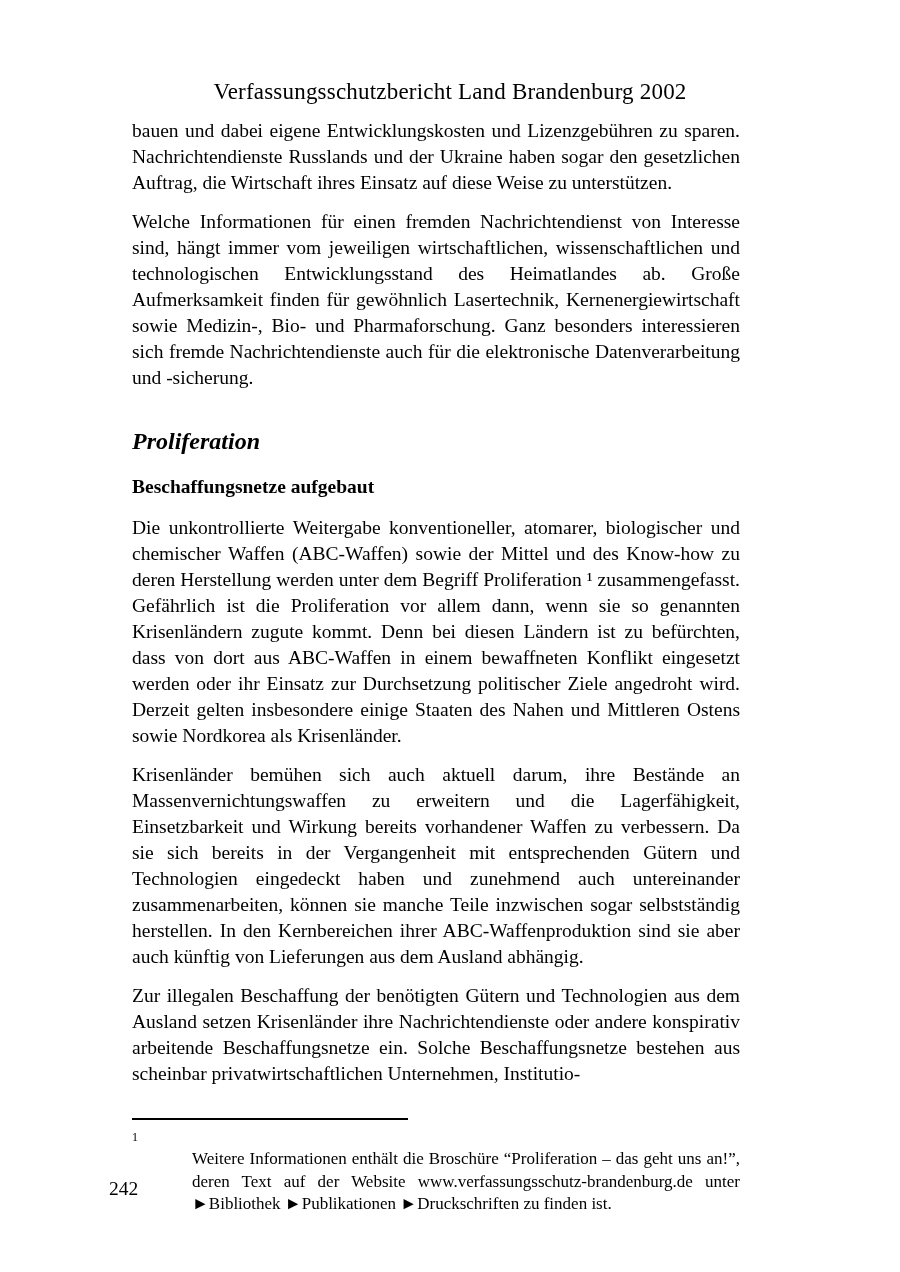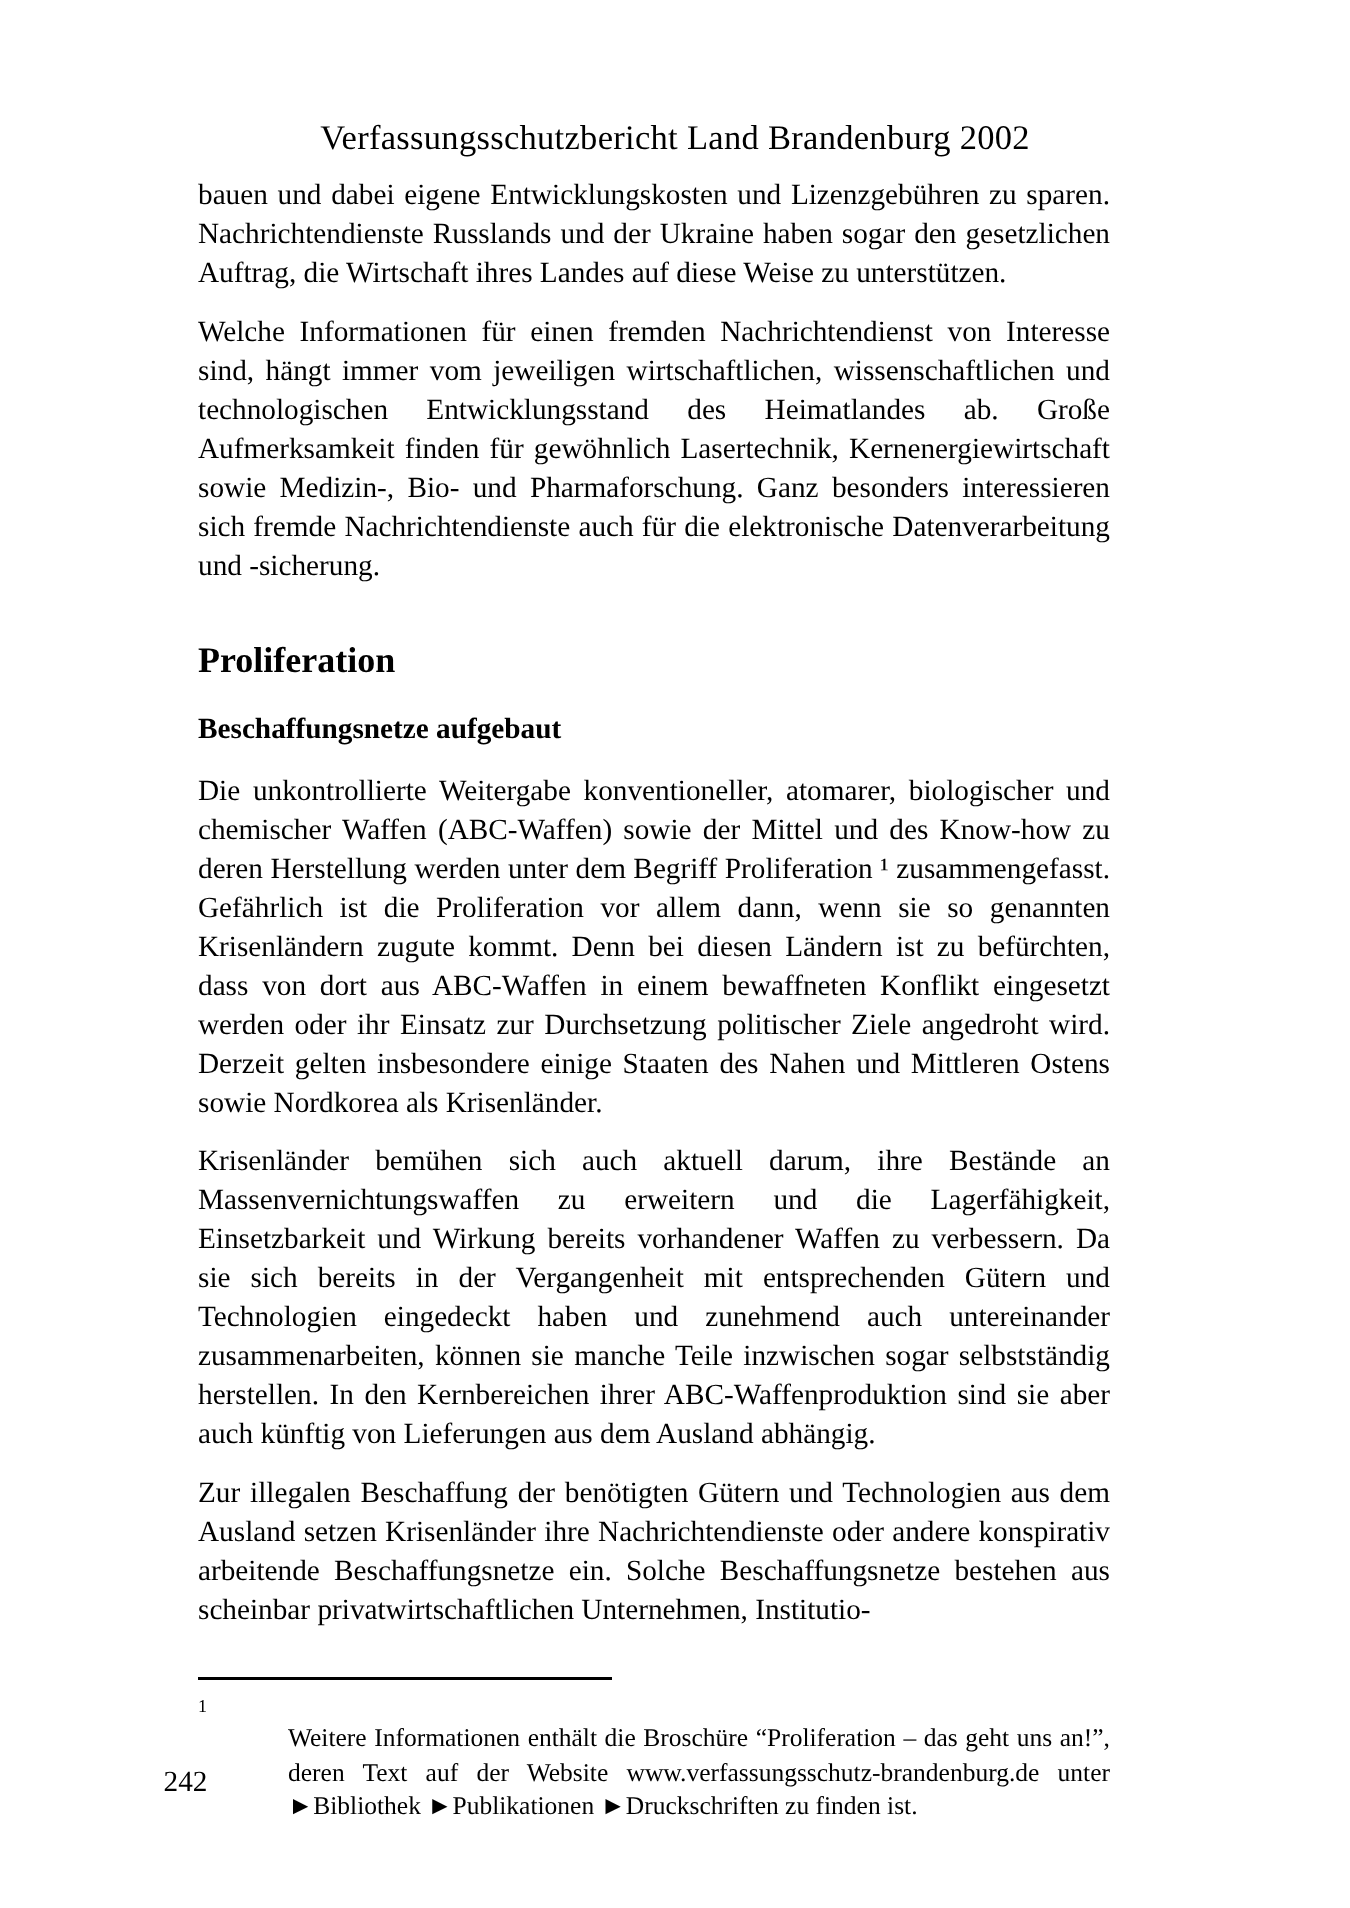--- a/index.html
+++ b/index.html
@@ -39,20 +39,21 @@
     line-height: 26px;
     text-align: justify;
     hyphens: auto;
     -webkit-hyphens: auto;
   }
   .content h1 {
     font-size: 24px;
     font-weight: bold;
     margin: 36px 0 20px 0;
     line-height: 28px;
+    font-style: italic;
   }
   .content h2 {
     font-size: 19.5px;
     font-weight: bold;
     margin: 0 0 16px 0;
     line-height: 24px;
   }
   .footnote-area {
     position: absolute;
     left: 132px;
@@ -95,21 +96,21 @@
   }
 </style>
 </head>
 <body>
 
 <div class="page">
 
   <div class="header">Verfassungsschutzbericht Land Brandenburg 2002</div>
 
   <div class="content">
-    <p>bauen und dabei eigene Entwicklungskosten und Lizenzgebühren zu sparen. Nachrichtendienste Russlands und der Ukraine haben sogar den gesetzlichen Auftrag, die Wirtschaft ihres Landes auf diese Weise zu unterstützen.</p>
+    <p>bauen und dabei eigene Entwicklungskosten und Lizenzgebühren zu sparen. Nachrichtendienste Russlands und der Ukraine haben sogar den gesetzlichen Auftrag, die Wirtschaft ihres Einsatz auf diese Weise zu unterstützen.</p>
     <p>Welche Informationen für einen fremden Nachrichtendienst von Interesse sind, hängt immer vom jeweiligen wirtschaftlichen, wissenschaftlichen und technologischen Entwicklungsstand des Heimatlandes ab. Große Aufmerksamkeit finden für gewöhnlich Lasertechnik, Kernenergiewirtschaft sowie Medizin-, Bio- und Pharmaforschung. Ganz besonders interessieren sich fremde Nachrichtendienste auch für die elektronische Datenverarbeitung und -sicherung.</p>
 
     <h1>Proliferation</h1>
 
     <h2>Beschaffungsnetze aufgebaut</h2>
 
     <p>Die unkontrollierte Weitergabe konventioneller, atomarer, biologischer und chemischer Waffen (ABC-Waffen) sowie der Mittel und des Know-how zu deren Herstellung werden unter dem Begriff Proliferation ¹ zusammengefasst. Gefährlich ist die Proliferation vor allem dann, wenn sie so genannten Krisenländern zugute kommt. Denn bei diesen Ländern ist zu befürchten, dass von dort aus ABC-Waffen in einem bewaffneten Konflikt eingesetzt werden oder ihr Einsatz zur Durchsetzung politischer Ziele angedroht wird. Derzeit gelten insbesondere einige Staaten des Nahen und Mittleren Ostens sowie Nordkorea als Krisenländer.</p>
     <p>Krisenländer bemühen sich auch aktuell darum, ihre Bestände an Massenvernichtungswaffen zu erweitern und die Lagerfähigkeit, Einsetzbarkeit und Wirkung bereits vorhandener Waffen zu verbessern. Da sie sich bereits in der Vergangenheit mit entsprechenden Gütern und Technologien eingedeckt haben und zunehmend auch untereinander zusammenarbeiten, können sie manche Teile inzwischen sogar selbstständig herstellen. In den Kernbereichen ihrer ABC-Waffenproduktion sind sie aber auch künftig von Lieferungen aus dem Ausland abhängig.</p>
     <p>Zur illegalen Beschaffung der benötigten Gütern und Technologien aus dem Ausland setzen Krisenländer ihre Nachrichtendienste oder andere konspirativ arbeitende Beschaffungsnetze ein. Solche Beschaffungsnetze bestehen aus scheinbar privatwirtschaftlichen Unternehmen, Institutio-</p>
   </div>

